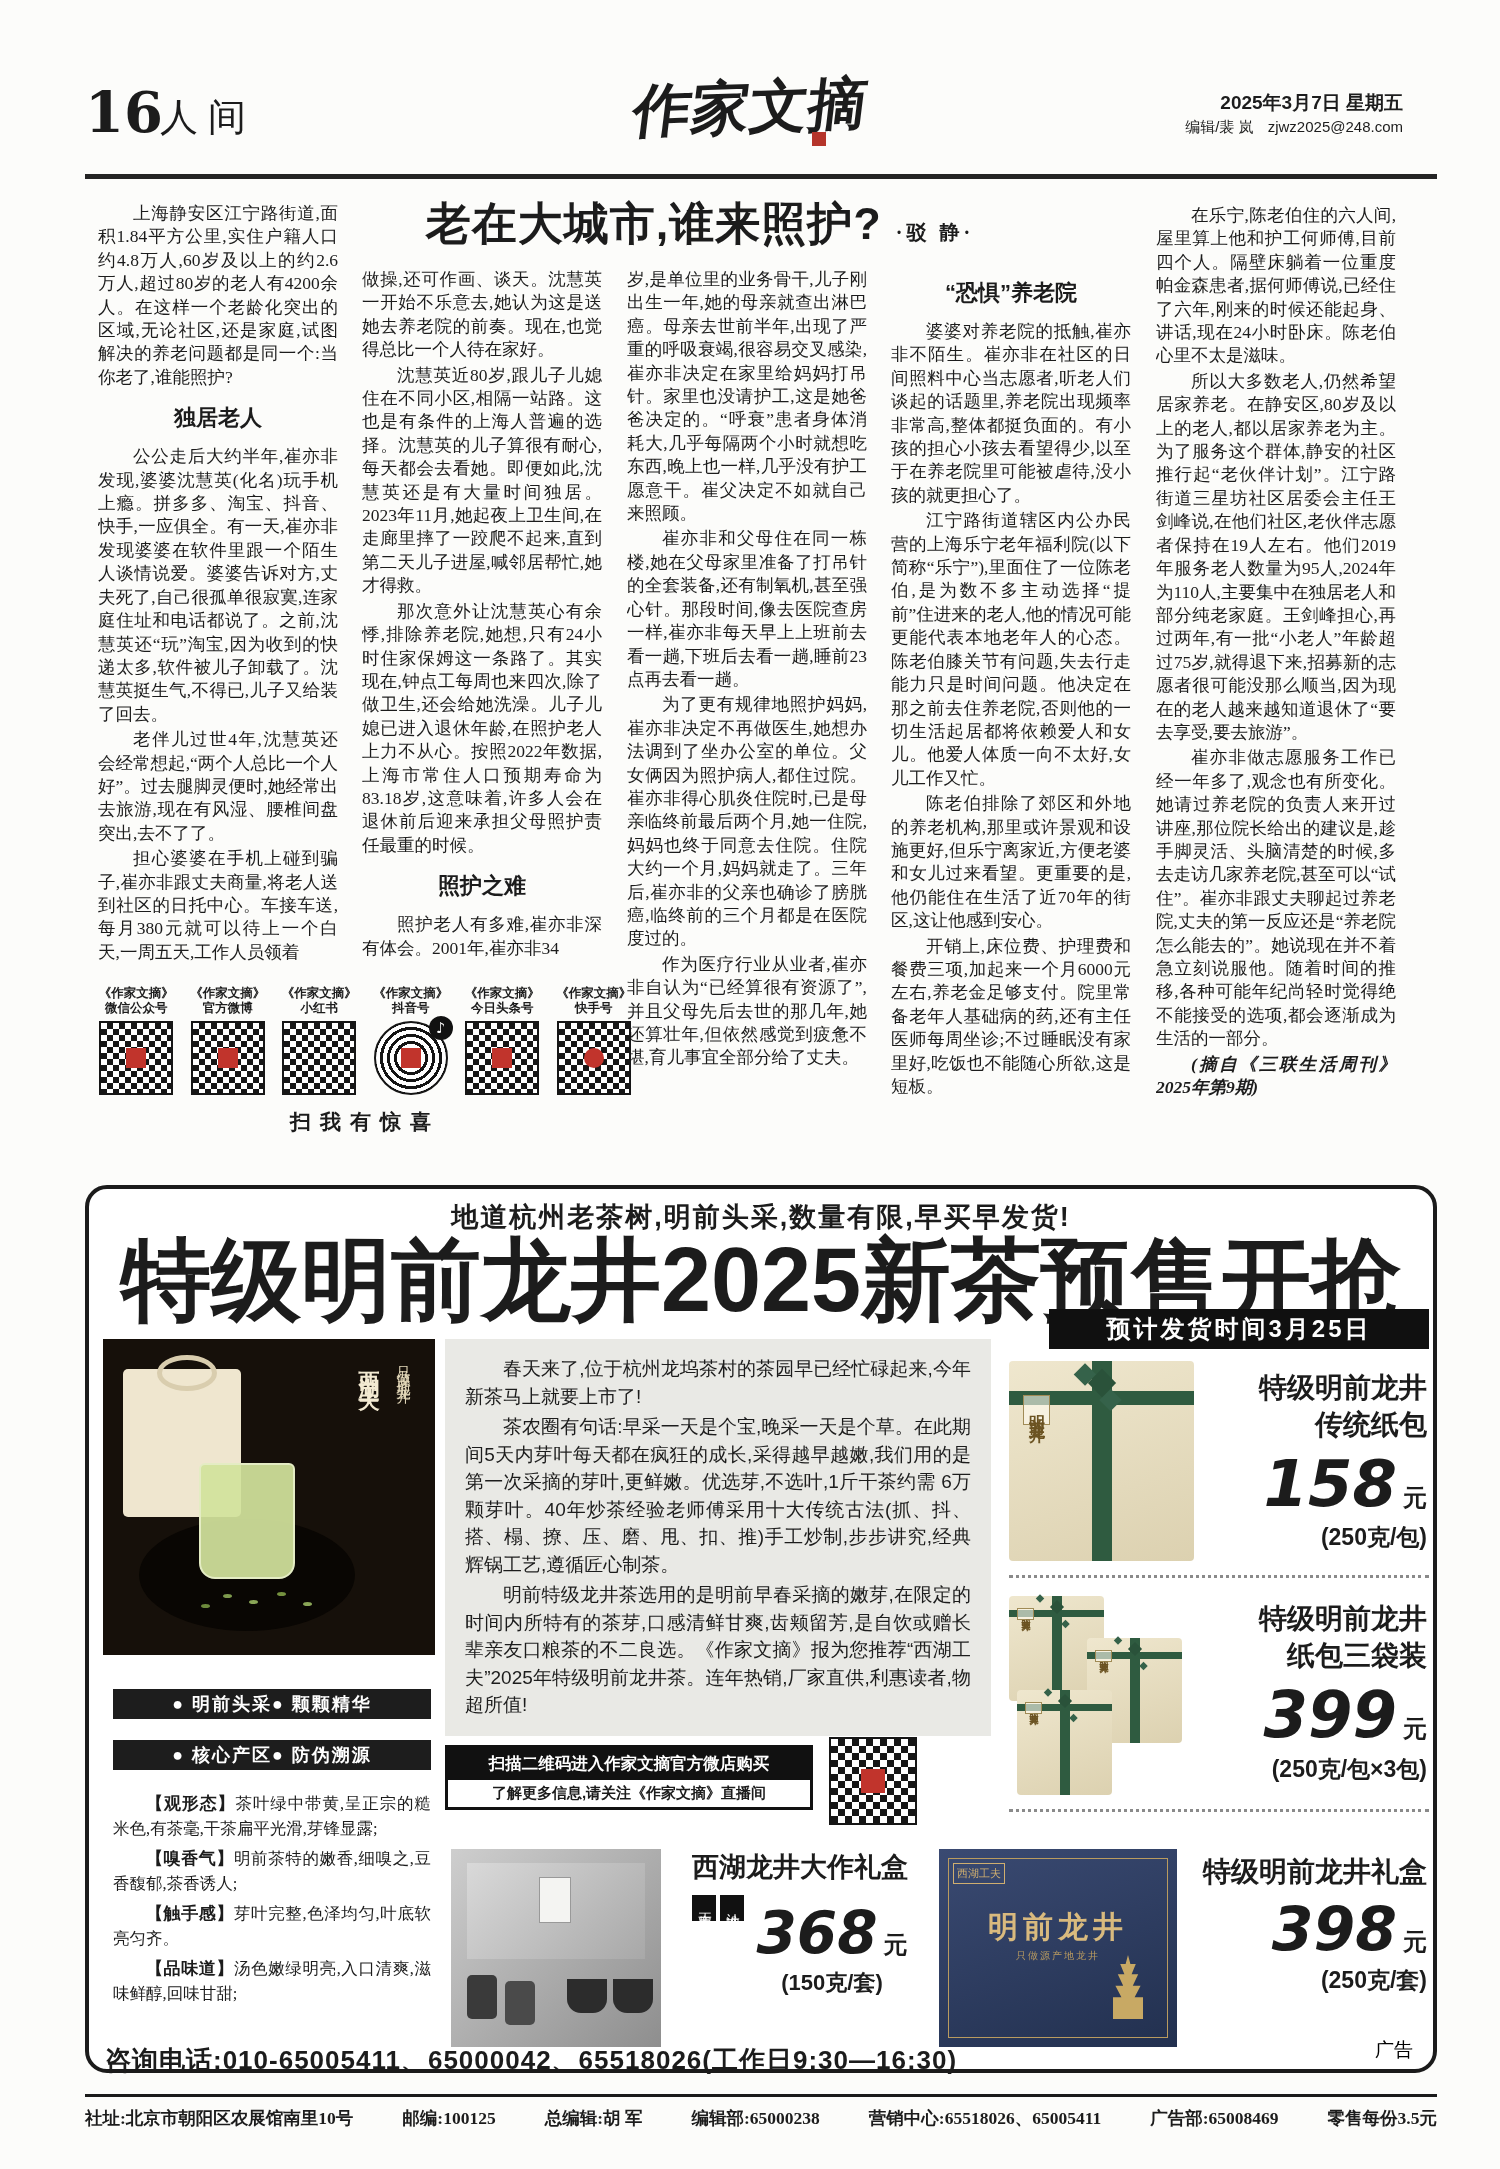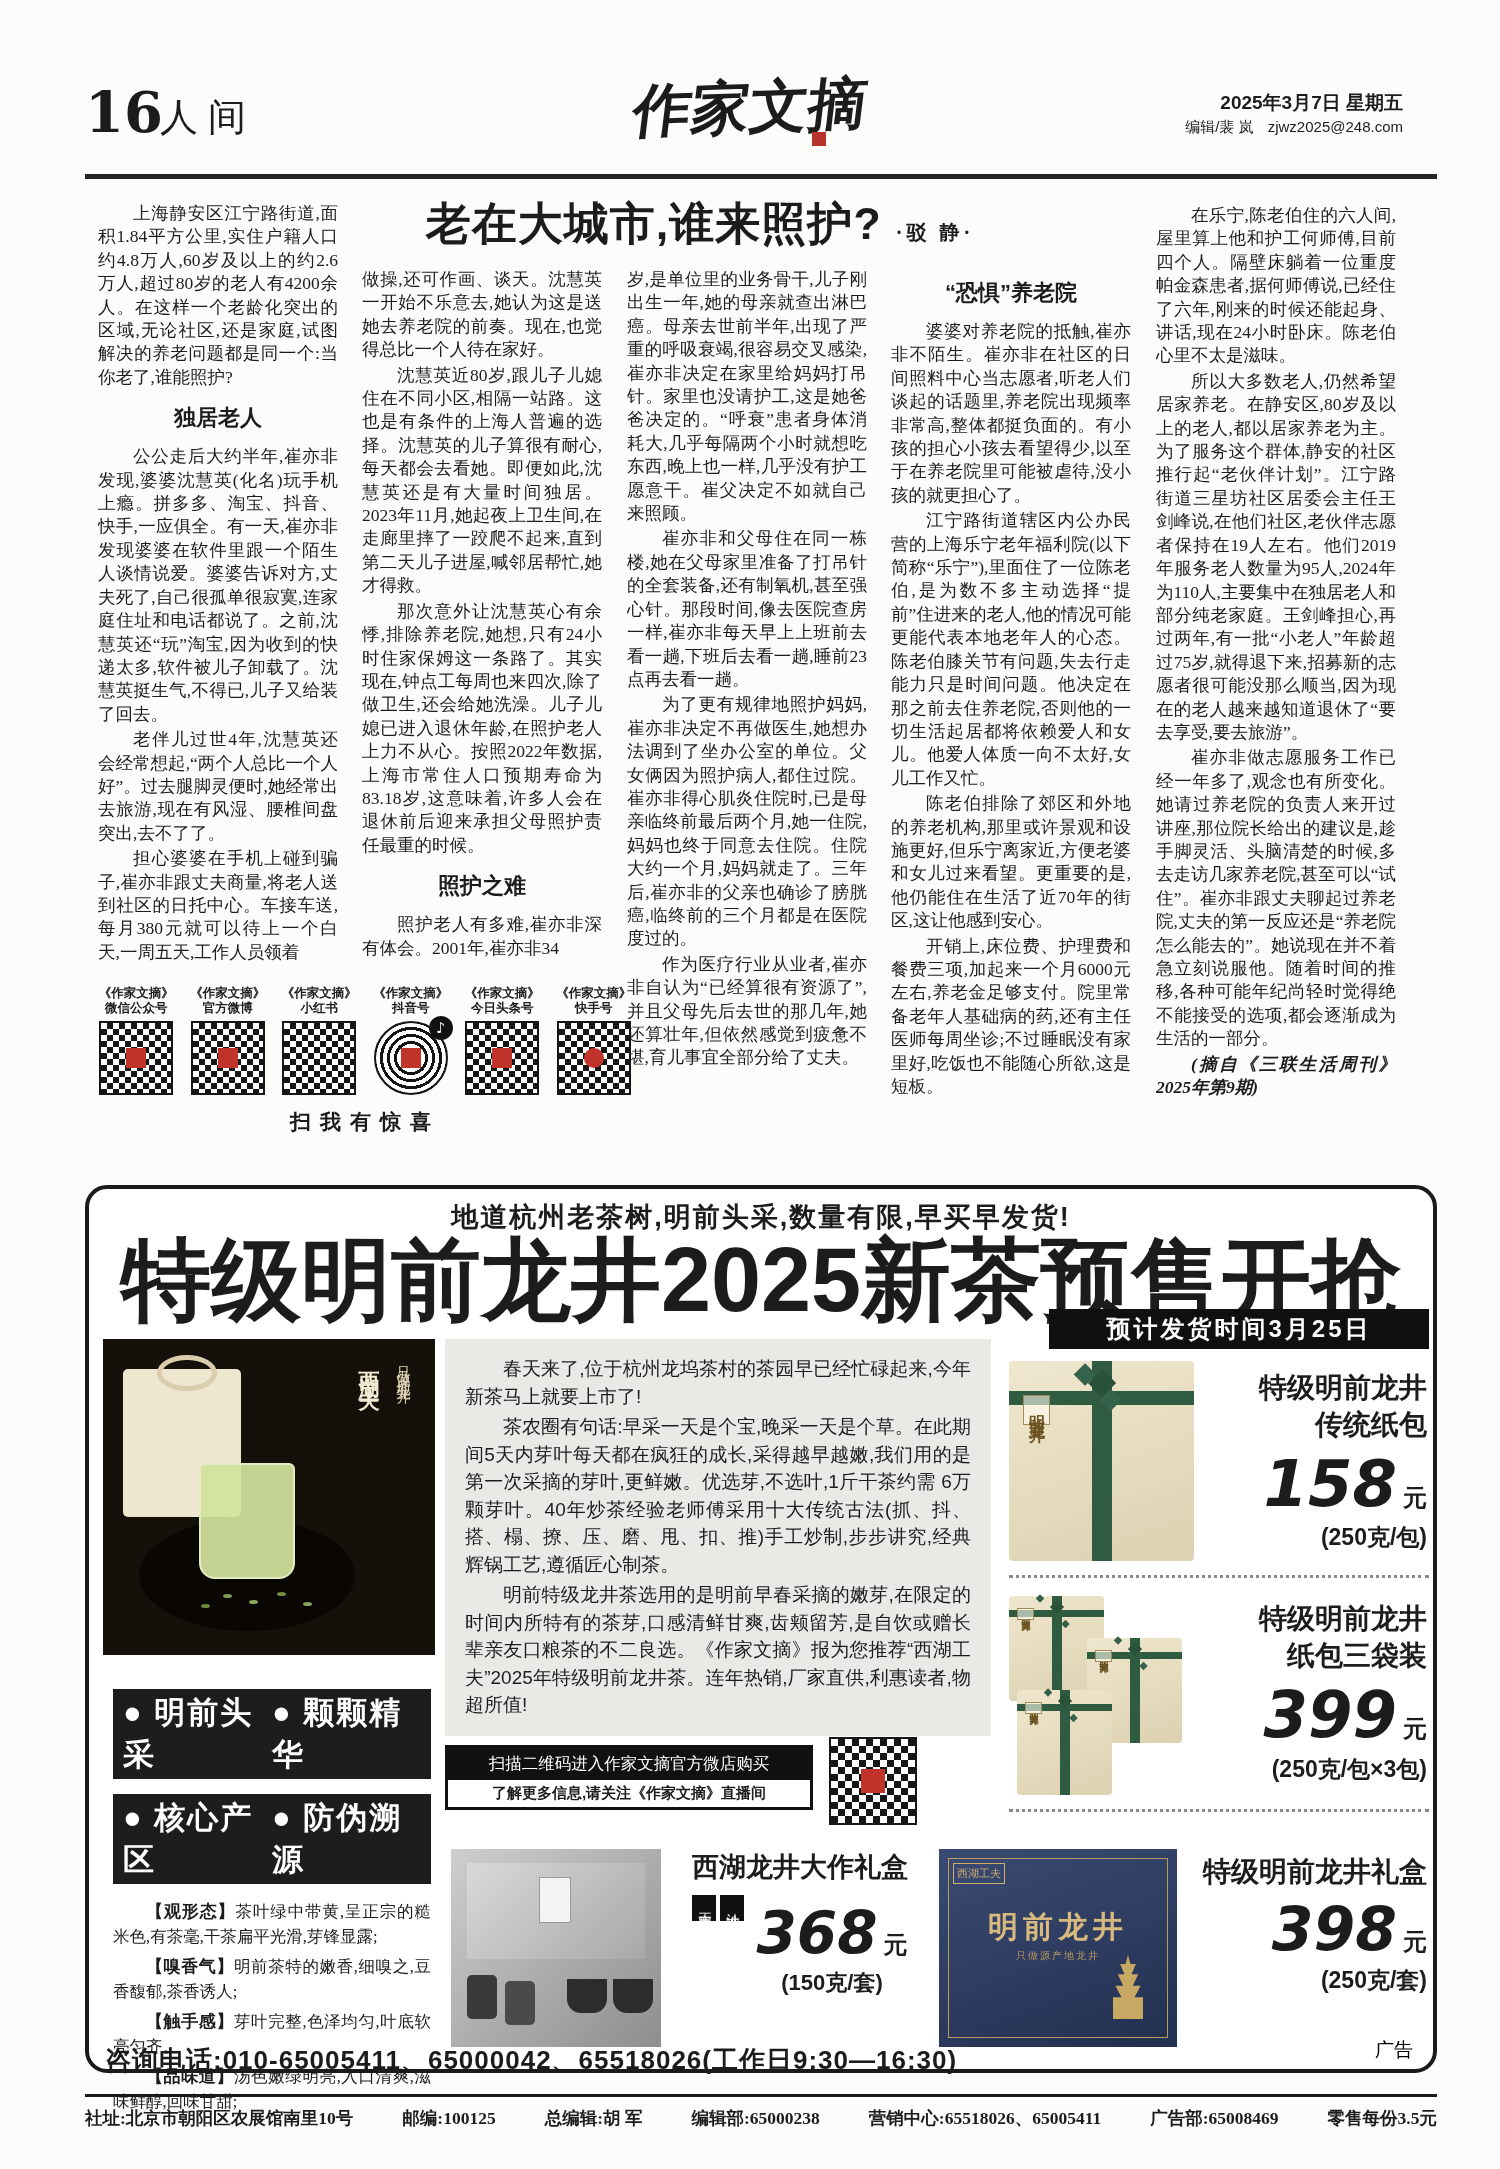--- a/index.html
+++ b/index.html
@@ -53,29 +53,29 @@
     border:2px solid #e4ecc4;border-radius:6px 6px 16px 16px;}
   .photo-leaf{position:absolute;left:120px;top:255px;width:9px;height:4px;border-radius:50%;background:#7e9a4e;
     box-shadow:26px 6px 0 #8aa657,54px -2px 0 #75913f,80px 8px 0 #8aa657,-22px 10px 0 #6d8a3c;}
   .photo-cap1{position:absolute;right:52px;top:16px;writing-mode:vertical-rl;color:#f3ead2;font-size:21px;
     letter-spacing:6px;font-weight:bold;}
   .photo-cap2{position:absolute;right:22px;top:16px;writing-mode:vertical-rl;color:#e4d9ba;font-size:14px;letter-spacing:4px;}
   
   .ad-copy{left:356px;top:150px;width:546px;background:#e9e9e5;padding:16px 20px 14px;box-sizing:border-box;}
   .ad-copy p{margin:0 0 3px;font-size:19px;line-height:27.5px;text-align:justify;text-indent:2em;}
   .ad-buybox{left:356px;top:556px;width:362px;border:3px solid #111;}
-  .buy1{background:#111;color:#fff;font-weight:normal;font-size:16.5px;text-align:center;padding:5px 6px;}
+  .buy1{background:#111;color:#fff;font-weight:bold;font-size:16.5px;text-align:center;padding:5px 6px;}
   .buy2{font-size:15px;font-weight:bold;text-align:center;padding:4px 4px;}
   .ad-qr{left:740px;top:548px;width:84px;height:84px;border:2px solid #161616;position:absolute;
     background:repeating-conic-gradient(#161616 0% 25%,#ffffff 0% 50%) 0 0/14px 14px;}
   .ad-qr .seal{position:absolute;inset:0;margin:auto;width:24px;height:24px;background:#c1342c;}
   
   .ad-feature{left:24px;top:500px;width:318px;}
-  .feat-strip{background:#1d1d1d;color:#fff;font-weight:bold;font-size:31px;display:flex;
-    justify-content:center;padding:3px 10px;margin-bottom:15px;letter-spacing:2px;}
+  .feat-strip{background:#1d1d1d;color:#fff;font-weight:bold;font-size:18px;display:flex;
+    justify-content:center;padding:3px 10px;margin-bottom:21px;letter-spacing:2px;}
   .notes{margin-top:12px;font-family:"Liberation Serif",serif;}
   .notes p{margin:0 0 5px;font-size:16.5px;line-height:25px;text-align:justify;text-indent:2em;}
   .notes b{font-family:"Liberation Sans",sans-serif;font-size:17px;}
   
   .ad-right{left:920px;top:120px;width:420px;}
   .ship{display:block;margin-left:40px;background:#101010;color:#fff;font-weight:bold;font-size:24px;
     padding:4px 14px;letter-spacing:3px;text-align:center;}
   .prod{display:flex;margin-top:12px;align-items:center;}
   .prod-info{flex:1;text-align:right;padding-right:2px;}
   .prod-name{font-size:28px;font-weight:bold;line-height:37px;}

